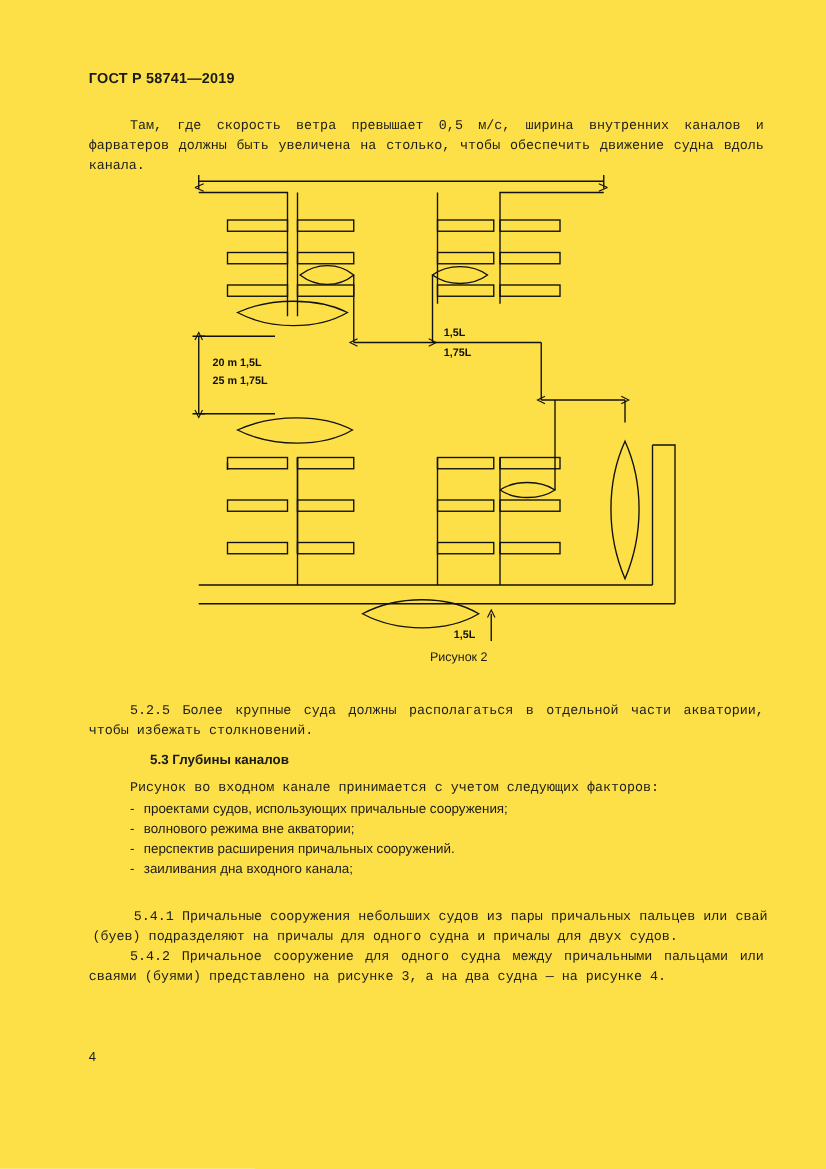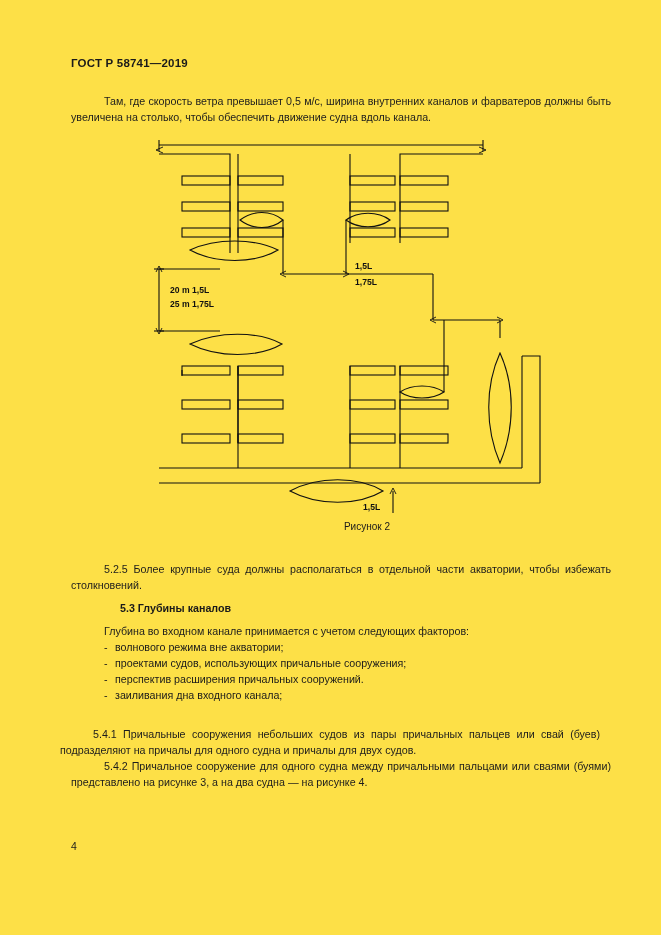--- a/index.html
+++ b/index.html
@@ -30,20 +30,21 @@
     font-weight: bold;
     letter-spacing: 0.2px;
     white-space: nowrap;
   }
   .para {
     position: absolute;
     font-size: 10.7px;
     line-height: 16px;
     text-align: justify;
     color: #1c1c1c;
+    font-family: Liberation Mono, monospace;
   }
   .para.indent-first {
     text-indent: 33px;
   }
   .heading {
     position: absolute;
     font-size: 10.7px;
     font-weight: bold;
     line-height: 16px;
   }
@@ -207,29 +208,29 @@
       <text class="dimtext" x="213" y="372">1,5L</text>
     </svg>
   </div>
 
   <div class="fig-caption">Рисунок 2</div>
 
   <div class="para indent-first" style="left:71px; top:561px; width:540px;">5.2.5 Более крупные суда должны располагаться в отдельной части акватории, чтобы избежать столкновений.</div>
 
   <div class="heading" style="left:120px; top:600px; width:400px;">5.3  Глубины каналов</div>
 
-  <div class="para" style="left:104px; top:623px; width:500px;">Глубина во входном канале принимается с учетом следующих факторов:</div>
+  <div class="para" style="left:104px; top:623px; width:500px;">Рисунок во входном канале принимается с учетом следующих факторов:</div>
 
   <div class="bullets" style="left:104px; top:639px; width:500px;">
+    <span class="bl"><span class="dash">-</span><span>проектами судов, использующих причальные сооружения;</span></span>
     <span class="bl"><span class="dash">-</span><span>волнового режима вне акватории;</span></span>
-    <span class="bl"><span class="dash">-</span><span>проектами судов, использующих причальные сооружения;</span></span>
     <span class="bl"><span class="dash">-</span><span>перспектив расширения причальных сооружений.</span></span>
     <span class="bl"><span class="dash">-</span><span>заиливания дна входного канала;</span></span>
   </div>
 
 
-  <div class="para indent-first" style="left:60px; top:726px; width:540px;">5.4.1 Причальные сооружения небольших судов из пары причальных пальцев или свай (буев) подразделяют на причалы для одного судна и причалы для двух судов.</div>
+  <div class="para indent-first" style="left:74px; top:726px; width:540px;">5.4.1 Причальные сооружения небольших судов из пары причальных пальцев или свай (буев) подразделяют на причалы для одного судна и причалы для двух судов.</div>
 
   <div class="para indent-first" style="left:71px; top:758px; width:540px;">5.4.2 Причальное сооружение для одного судна между причальными пальцами или сваями (буями) представлено на рисунке 3, а на два судна — на рисунке 4.</div>
 
   <div class="page-num">4</div>
 
 </div>
 
 </body></html>

